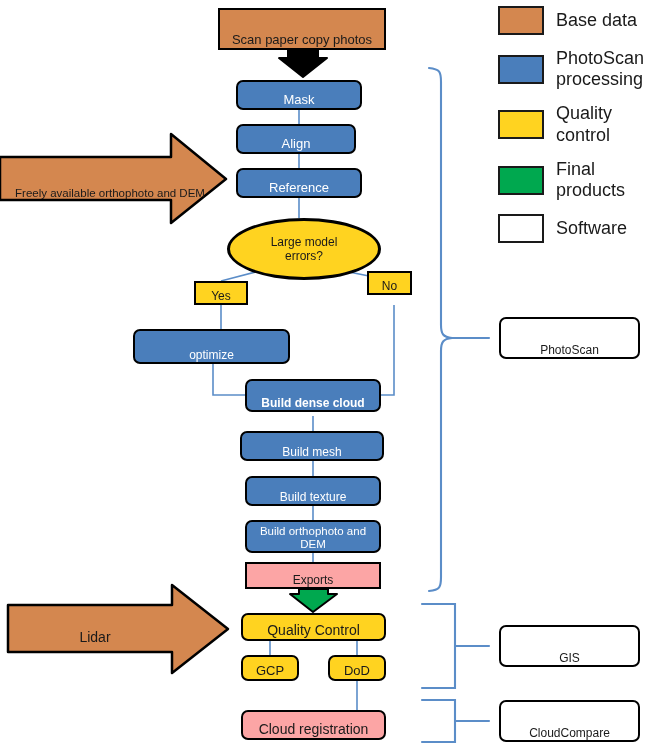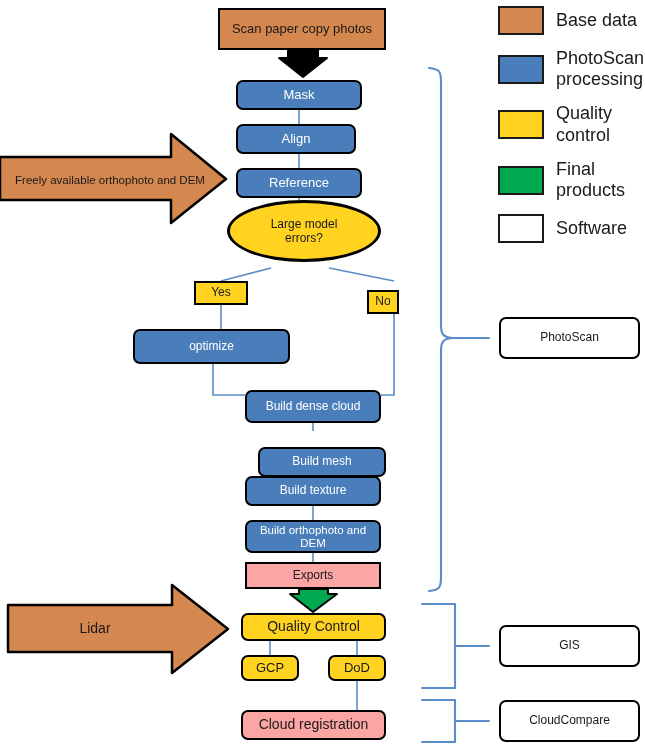--- a/index.html
+++ b/index.html
@@ -5,21 +5,21 @@
   html,body{margin:0;padding:0;background:#ffffff;}
   body{width:645px;height:756px;position:relative;overflow:hidden;
        font-family:"Liberation Sans", sans-serif;color:#1a1a1a;}
 
   #canvas{position:absolute;left:0;top:0;width:645px;height:756px;}
 
   svg.layer{position:absolute;left:0;top:0;width:645px;height:756px;overflow:visible;}
   svg.lines{z-index:1;}
   svg.arrows{z-index:2;}
 
-  .node{position:absolute;box-sizing:border-box;display:flex;align-items:center;
+  .node{position:absolute;box-sizing:border-box;display:flex;align-items:flex-end;
         justify-content:center;text-align:center;z-index:3;line-height:1.12;}
 
   .rbox{border:2.5px solid #000;border-radius:7px;}
   .sbox{border:2.5px solid #000;border-radius:0;}
 
   .blue   {background:#4A7EBB;color:#ffffff;}
   .orange {background:#D4874F;color:#1a1a1a;}
   .yellow {background:#FFD320;color:#1a1a1a;}
   .green  {background:#fca5a5;color:#1a1a1a;}
   .white  {background:#ffffff;color:#1a1a1a;}
@@ -122,41 +122,41 @@
   </div>
 
   <div class="node rbox blue fs13" style="left:236px;top:124px;width:120px;height:30px;">
     <span>Align</span>
   </div>
 
   <div class="node rbox blue fs13" style="left:236px;top:168px;width:126px;height:30px;">
     <span>Reference</span>
   </div>
 
-  <div class="ellipse fs12" style="left:227px;top:200px;width:148px;height:56px;">
+  <div class="ellipse fs12" style="left:227px;top:218px;width:148px;height:56px;">
     <span>Large model<br>errors?</span>
   </div>
 
   <div class="node sbox yellow fs12" style="left:194px;top:281px;width:54px;height:24px;">
     <span>Yes</span>
   </div>
 
-  <div class="node sbox yellow fs12" style="left:367px;top:290px;width:32px;height:24px;">
+  <div class="node sbox yellow fs12" style="left:367px;top:271px;width:45px;height:24px;">
     <span>No</span>
   </div>
 
   <div class="node rbox blue fs12" style="left:133px;top:329px;width:157px;height:35px;">
     <span>optimize</span>
   </div>
 
-  <div class="node rbox blue fs12" style="left:245px;top:390px;width:136px;height:33px;">
+  <div class="node rbox blue fs12" style="left:245px;top:379px;width:136px;height:33px;font-weight:bold;">
     <span>Build dense cloud</span>
   </div>
 
-  <div class="node rbox blue fs12" style="left:258px;top:431px;width:128px;height:30px;margin-top:16px;">
+  <div class="node rbox blue fs12" style="left:240px;top:431px;width:144px;height:30px;">
     <span>Build mesh</span>
   </div>
 
   <div class="node rbox blue fs12" style="left:245px;top:476px;width:136px;height:30px;">
     <span>Build texture</span>
   </div>
 
   <div class="node rbox blue fs115" style="left:245px;top:520px;width:136px;height:33px;">
     <span>Build orthophoto and<br>DEM</span>
   </div>

